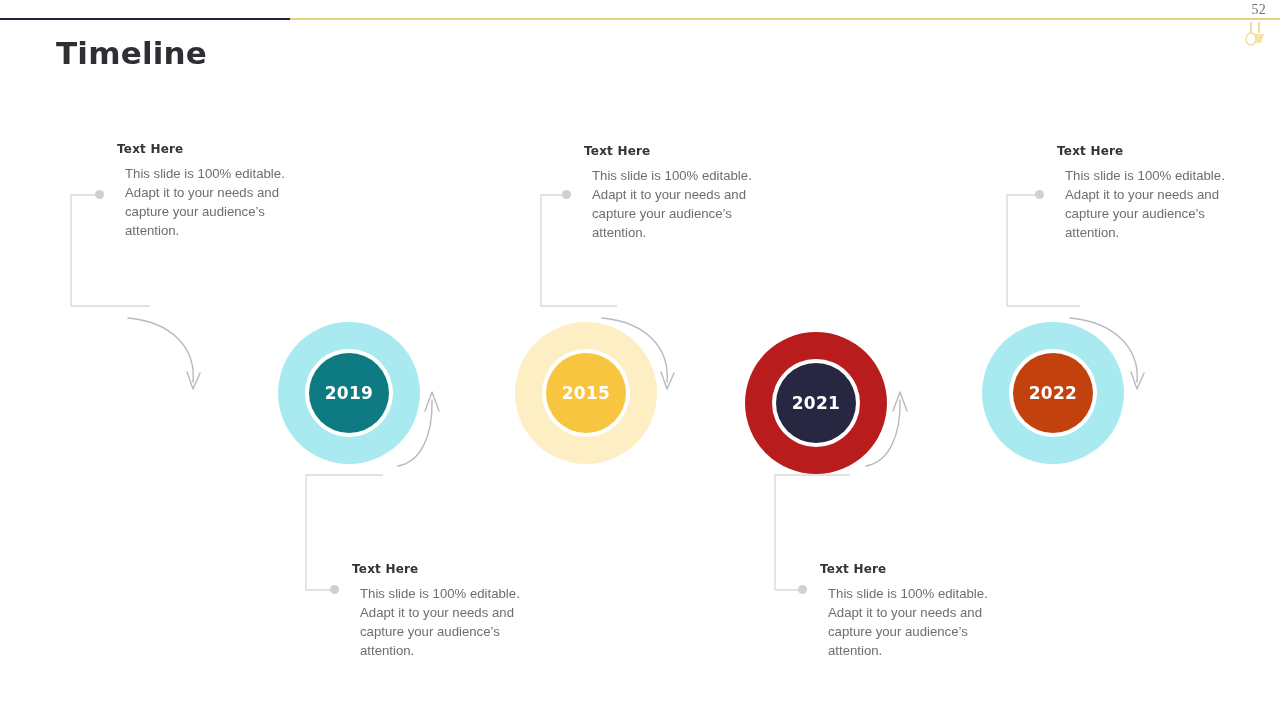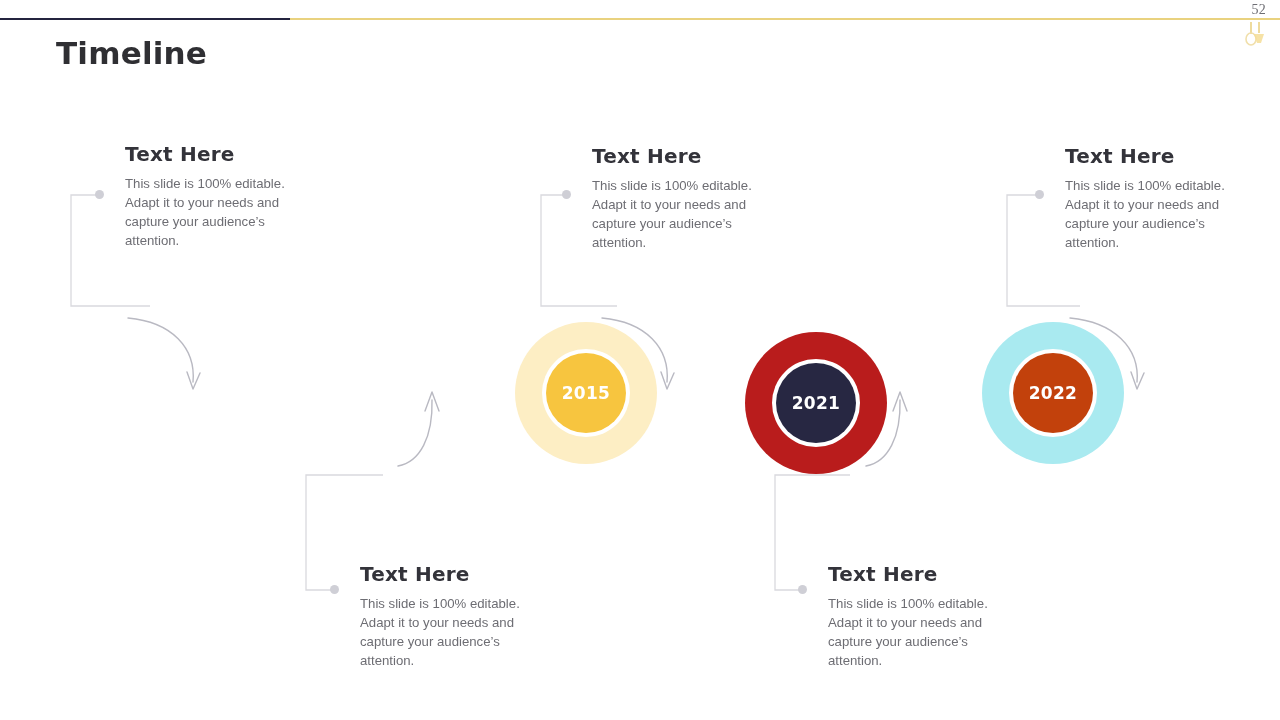--- a/index.html
+++ b/index.html
@@ -52,22 +52,22 @@
     width:80px;height:80px;margin-left:-40px;margin-top:-40px;
     border-radius:50%;
     display:flex;align-items:center;justify-content:center;
     color:#ffffff;font-size:17px;font-weight:bold;letter-spacing:.3px;
     font-family:"DejaVu Sans", sans-serif;
   }
 
   
   .tblock{position:absolute;width:176px;}
   .tblock .t-head{
-    font-size:20px;font-weight:bold;color:#33333a;
-    letter-spacing:.2px;margin:0 0 5px 8px;
+    font-size:12px;font-weight:bold;color:#33333a;
+    letter-spacing:.2px;margin:0 0 5px 0;
     font-family:"DejaVu Sans", sans-serif;
   }
   .tblock .t-body{
     font-size:13.2px;line-height:1.44;color:#6d6d73;margin:8px;
     font-family:"Liberation Sans", sans-serif;
   }
   .cdot{
     position:absolute;width:9px;height:9px;border-radius:50%;
     background:#cfcfd6;
   }
@@ -117,20 +117,24 @@
 
       <path d="M866 466 C888 462 901 437 900 400"></path>
       <path d="M893 411 L900 392 L907 411" stroke-linejoin="round"></path>
 
       <path d="M1070 318 C1114 322 1140 348 1137 382"></path>
       <path d="M1131 372 L1137 389 L1144 373" stroke-linejoin="round"></path>
     </g>
   </svg>
 
 
+  <div class="node" style="left: 278px; top: 322px; background: rgb(169, 234, 240);">
+    <div class="ring"></div>
+    <div class="core" style="background: rgb(14, 123, 130); color: rgb(255, 255, 255);">2019</div>
+  </div>
 
   <div class="node" style="left: 515px; top: 322px; background: rgb(253, 238, 196);">
     <div class="ring"></div>
     <div class="core" style="background: rgb(247, 197, 63); color: rgb(255, 255, 255);">2015</div>
   </div>
 
   <div class="node" style="left: 745px; top: 332px; background: #b91c1c;">
     <div class="ring"></div>
     <div class="core" style="background: rgb(39, 39, 66); color: rgb(255, 255, 255);">2021</div>
   </div>

